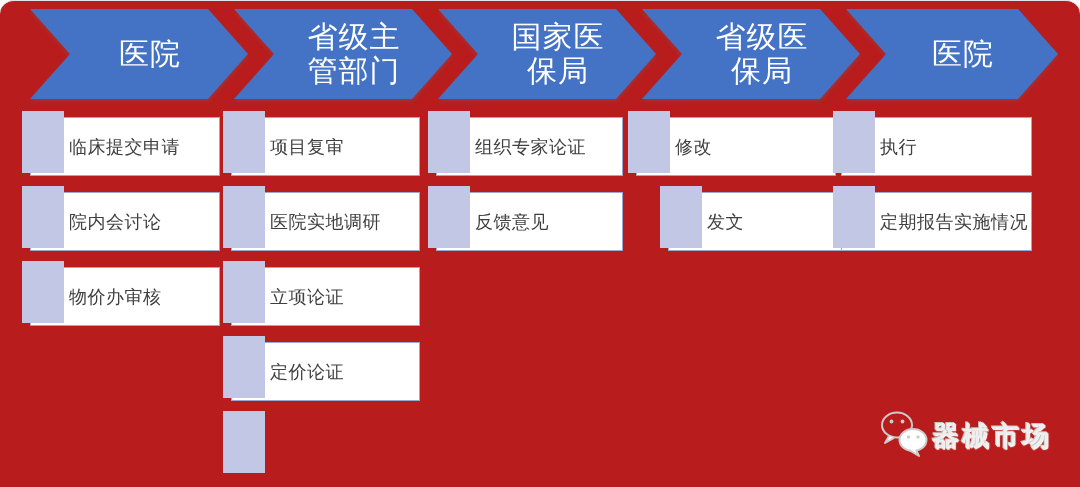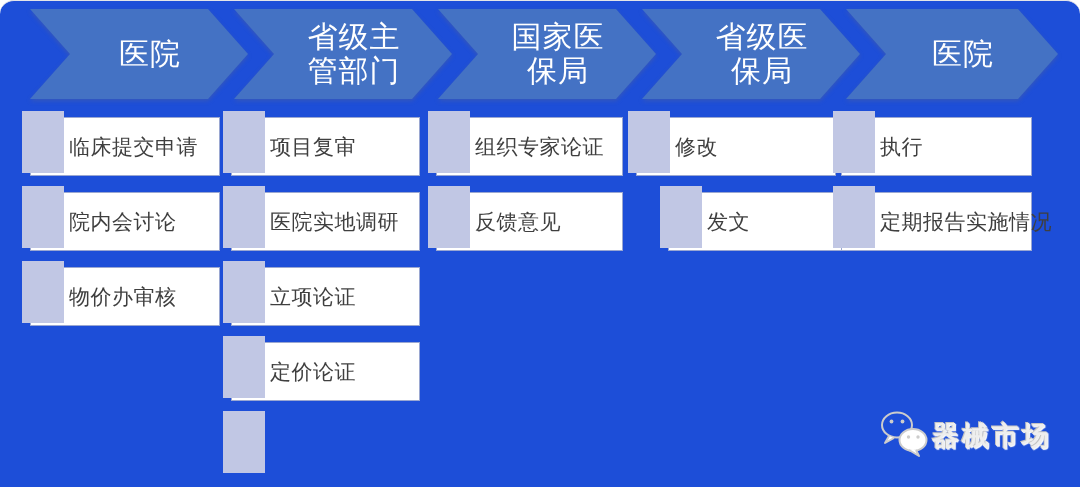--- a/index.html
+++ b/index.html
@@ -5,21 +5,21 @@
   html, body {
     margin: 0;
     padding: 0;
     background: #ffffff;
     font-family: "Liberation Sans", sans-serif;
   }
   .canvas {
     position: relative;
     width: 1080px;
     height: 487px;
-    background: #1d4ed8;
+    background: #b91c1c;
     overflow: hidden;
     border-top: 1px solid #e4e4e8;
     border-radius: 14px 14px 0 0;
     box-sizing: border-box;
   }
   
   .chev-row {
     position: absolute;
     top: 8px;
     left: 0;
@@ -67,21 +67,21 @@
     right: 0;
     bottom: 0;
     background: #ffffff;
     border: 1px solid var(--step-border, #9aa7d1);
     display: flex;
     align-items: center;
     padding-left: 38px;
     box-sizing: border-box;
   }
   .step-text {
-    font-size: 21px;
+    font-size: 18px;
     color: var(--step-text, #3f3f3f);
     letter-spacing: 0.5px;
     white-space: nowrap;
   }
   .step-square {
     position: absolute;
     left: 0;
     top: 0;
     width: 42px;
     height: 62px;

